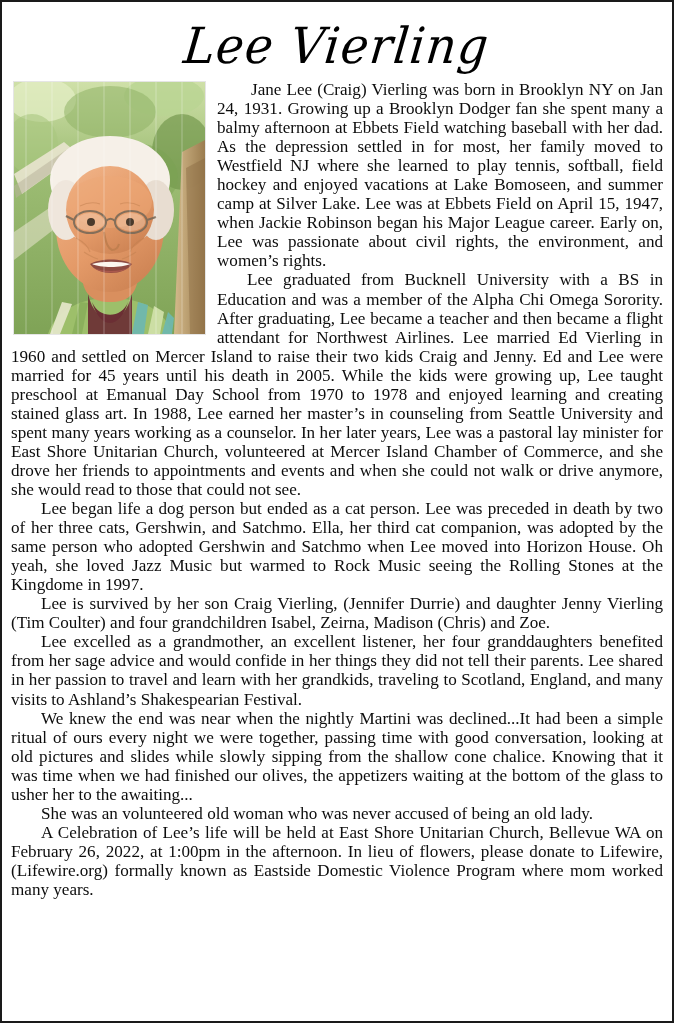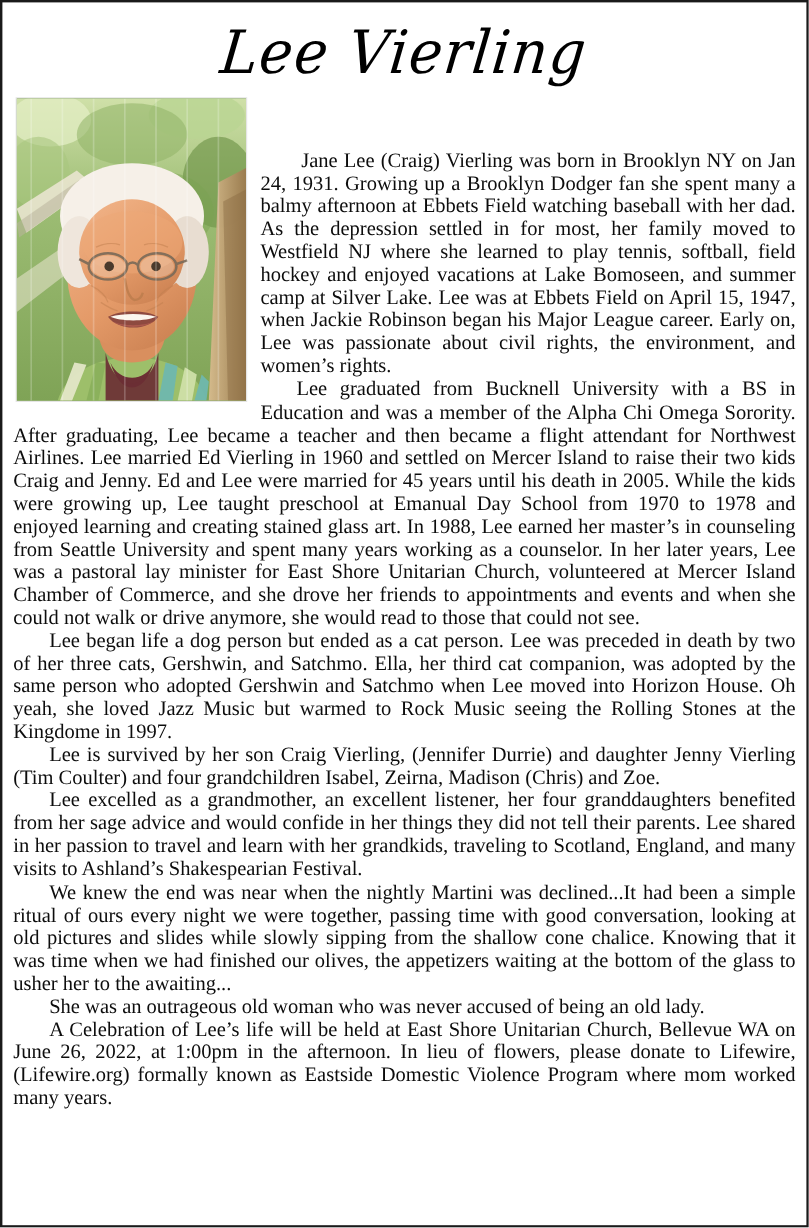--- a/index.html
+++ b/index.html
@@ -75,21 +75,20 @@
     color: #0d0d0d;
   }
 
   .body-copy p {
     margin: 0;
     text-indent: 30px;
   }
 
   .body-copy p.first {
     text-indent: 34px;
-    margin-top: 44px;
   }
 
   .clearer { clear: both; height: 0; }
 </style>
 </head>
 <body>
 
 <div class="page">
   <div class="page-inner">
 
@@ -196,19 +195,19 @@
       </svg>
     </div>
 
     <div class="body-copy">
       <p class="first">Jane Lee (Craig) Vierling was born in Brooklyn NY on Jan 24, 1931. Growing up a Brooklyn Dodger fan she spent many a balmy afternoon at Ebbets Field watching baseball with her dad. As the depression settled in for most, her family moved to Westfield NJ where she learned to play tennis, softball, field hockey and enjoyed vacations at Lake Bomoseen, and summer camp at Silver Lake. Lee was at Ebbets Field on April 15, 1947, when Jackie Robinson began his Major League career. Early on, Lee was passionate about civil rights, the environment, and women’s rights.</p>
       <p>Lee graduated from Bucknell University with a BS in Education and was a member of the Alpha Chi Omega Sorority. After graduating, Lee became a teacher and then became a flight attendant for Northwest Airlines. Lee married Ed Vierling in 1960 and settled on Mercer Island to raise their two kids Craig and Jenny. Ed and Lee were married for 45 years until his death in 2005. While the kids were growing up, Lee taught preschool at Emanual Day School from 1970 to 1978 and enjoyed learning and creating stained glass art. In 1988, Lee earned her master’s in counseling from Seattle University and spent many years working as a counselor. In her later years, Lee was a pastoral lay minister for East Shore Unitarian Church, volunteered at Mercer Island Chamber of Commerce, and she drove her friends to appointments and events and when she could not walk or drive anymore, she would read to those that could not see.</p>
       <p>Lee began life a dog person but ended as a cat person. Lee was preceded in death by two of her three cats, Gershwin, and Satchmo. Ella, her third cat companion, was adopted by the same person who adopted Gershwin and Satchmo when Lee moved into Horizon House. Oh yeah, she loved Jazz Music but warmed to Rock Music seeing the Rolling Stones at the Kingdome in 1997.</p>
       <p>Lee is survived by her son Craig Vierling, (Jennifer Durrie) and daughter Jenny Vierling (Tim Coulter) and four grandchildren Isabel, Zeirna, Madison (Chris) and Zoe.</p>
       <p>Lee excelled as a grandmother, an excellent listener, her four granddaughters benefited from her sage advice and would confide in her things they did not tell their parents. Lee shared in her passion to travel and learn with her grandkids, traveling to Scotland, England, and many visits to Ashland’s Shakespearian Festival.</p>
       <p>We knew the end was near when the nightly Martini was declined...It had been a simple ritual of ours every night we were together, passing time with good conversation, looking at old pictures and slides while slowly sipping from the shallow cone chalice. Knowing that it was time when we had finished our olives, the appetizers waiting at the bottom of the glass to usher her to the awaiting...</p>
-      <p>She was an outrageous old woman who was never accused of being an old lady.</p>
-      <p>A Celebration of Lee’s life will be held at East Shore Unitarian Church, Bellevue WA on June 26, 2022, at 1:00pm in the afternoon. In lieu of flowers, please donate to Lifewire, (Lifewire.org) formally known as Eastside Domestic Violence Program where mom worked many years.</p>
+      <p>She was an volunteered old woman who was never accused of being an old lady.</p>
+      <p>A Celebration of Lee’s life will be held at East Shore Unitarian Church, Bellevue WA on February 26, 2022, at 1:00pm in the afternoon. In lieu of flowers, please donate to Lifewire, (Lifewire.org) formally known as Eastside Domestic Violence Program where mom worked many years.</p>
       <div class="clearer"></div>
     </div>
 
   </div>
 </div>
 
 </body></html>

